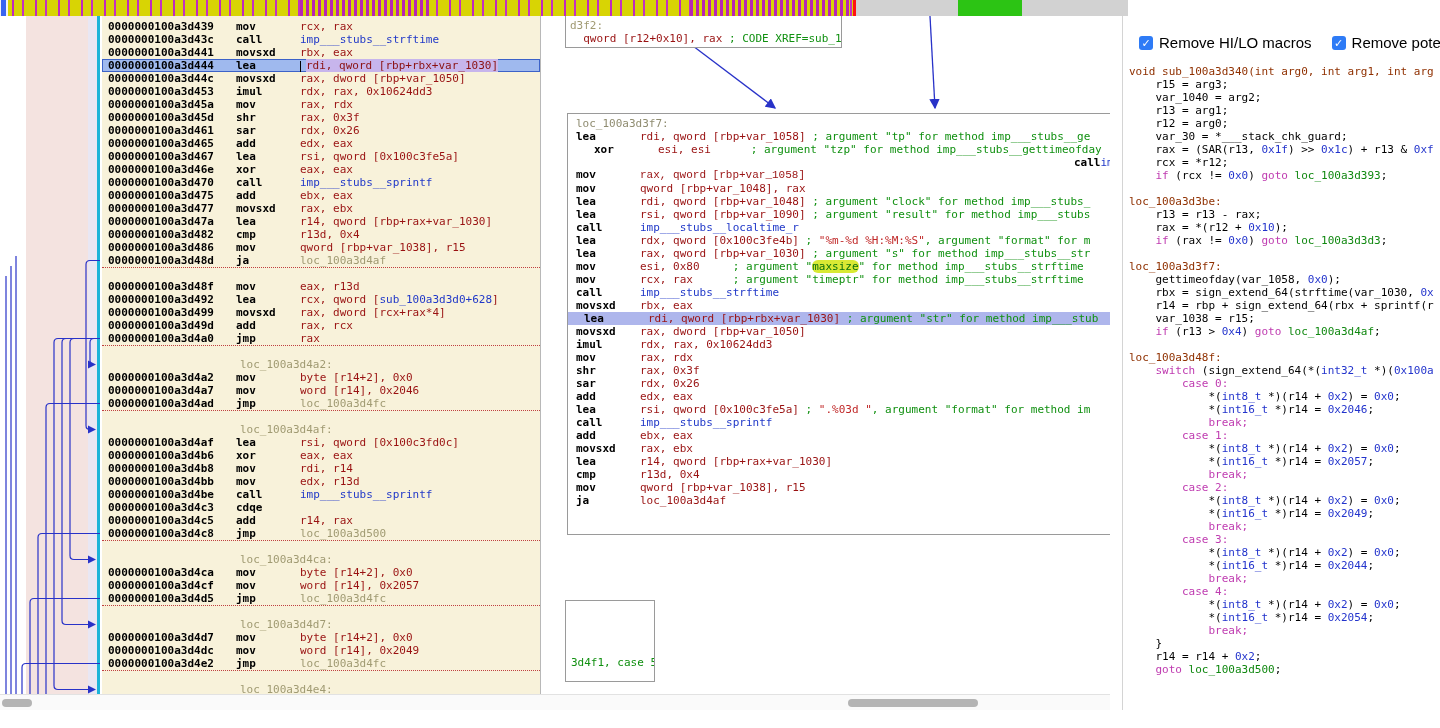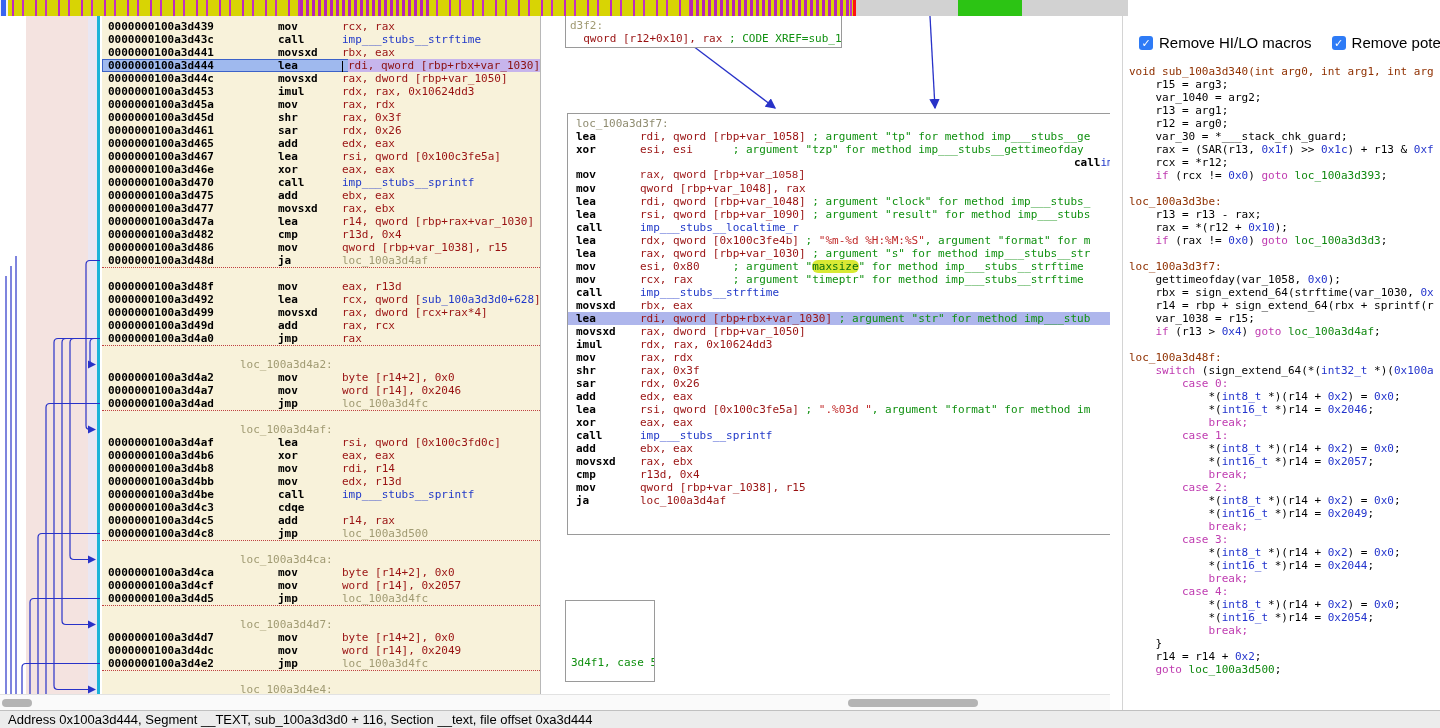--- a/index.html
+++ b/index.html
@@ -25,21 +25,21 @@
   #gutter { position:absolute; left:0; top:16px; width:102px; height:678px; background:#fff; }
   #gutter .pink { position:absolute; left:26px; top:0; width:62px; height:678px; background:#f4e3e0; }
   #gutter .lav  { position:absolute; left:88px; top:0; width:9px;  height:678px; background:#e9e7f3; }
   #gutter .cyan { position:absolute; left:97px; top:0; width:3px;  height:678px; background:#1cb4d8; }
   #gutter svg { position:absolute; left:0; top:0; }
 
   #listing { position:absolute; left:102px; top:16px; width:439px; height:678px;
              background:#f8f2da; border-right:1px solid #b8b8b8; overflow:hidden;
              font-family:"DejaVu Sans Mono", monospace; font-size:11px; padding-top:4px; }
   .lrow { height:13px; line-height:13px; white-space:pre; }
-  .lrow .addr { display:inline-block; width:176px; padding-left:6px; font-weight:bold; color:#000; }
+  .lrow .addr { display:inline-block; width:134px; padding-left:6px; font-weight:bold; color:#000; }
   .lrow .mn   { display:inline-block; width:64px; font-weight:bold; color:#000; }
   .lrow.sel { background:#9fb9ee; box-shadow:inset 0 0 0 1px #3c62c8; }
   .lrow.lbl { padding-left:138px; color:#a09a72; }
   .lrow.sep { border-top:1px dotted #c04040; }
   .caret { display:inline-block; width:1px; height:11px; background:#000; vertical-align:middle; margin-right:5px; }
 
   .c-op  { color:#991111; }
   .c-blue{ color:#2038c8; }
   .c-tgt { color:#a09a72; }
   .c-cmt { color:#109010; }
@@ -202,45 +202,45 @@
     <div class="gblock" id="gblock-top" style="left:24px; top:-8px; width:277px; height:40px; padding:10px 4px 0 4px; overflow:hidden;">
       <div id="gblock-top-lines">
           <div class="gline"><span class="c-tgt">d3f2:</span></div>
           <div class="gline"><span class="c-op">  qword [r12+0x10], rax </span><span class="c-cmt">; CODE XREF=sub_100a3d3d0+25</span></div>
         </div>
     </div>
     <div class="gblock" id="gblock-main" style="left:26px; top:97px; width:700px; height:422px; padding:3px 0 0 0; overflow:hidden;">
       <div id="gblock-main-lines">
           <div class="gline lab" style="padding-left: 8px;">loc_100a3d3f7:</div>
           <div class="gline" style="padding-left: 8px;"><span class="mn">lea</span><span class="c-op">rdi, qword [rbp+var_1058] </span><span class="c-cmt">; argument "tp" for method imp___stubs__ge</span></div>
-          <div class="gline" style="padding-left: 8px;"><span class="mn">xor</span><span class="c-op">esi, esi      </span><span class="c-cmt">; argument "tzp" for method imp___stubs__gettimeofday</span></div>
+          <div class="gline" style="padding-left: 8px; margin-left: 18px;"><span class="mn">xor</span><span class="c-op">esi, esi      </span><span class="c-cmt">; argument "tzp" for method imp___stubs__gettimeofday</span></div>
           <div class="gline" style="padding-left: 8px; text-align: right;"><span class="mn">call</span><span class="c-blue">imp___stubs__gettimeofday</span></div>
           <div class="gline" style="padding-left: 8px; font-family: Liberation Mono, monospace;"><span class="mn">mov</span><span class="c-op">rax, qword [rbp+var_1058]</span></div>
           <div class="gline" style="padding-left: 8px;"><span class="mn">mov</span><span class="c-op">qword [rbp+var_1048], rax</span></div>
           <div class="gline" style="padding-left: 8px;"><span class="mn">lea</span><span class="c-op">rdi, qword [rbp+var_1048] </span><span class="c-cmt">; argument "clock" for method imp___stubs_</span></div>
           <div class="gline" style="padding-left: 8px;"><span class="mn">lea</span><span class="c-op">rsi, qword [rbp+var_1090] </span><span class="c-cmt">; argument "result" for method imp___stubs</span></div>
           <div class="gline" style="padding-left: 8px;"><span class="mn">call</span><span class="c-blue">imp___stubs__localtime_r</span></div>
           <div class="gline" style="padding-left: 8px;"><span class="mn">lea</span><span class="c-op">rdx, qword [0x100c3fe4b] </span><span class="c-cmt">; </span><span class="c-str">"%m-%d %H:%M:%S"</span><span class="c-cmt">, argument "format" for m</span></div>
           <div class="gline" style="padding-left: 8px;"><span class="mn">lea</span><span class="c-op">rax, qword [rbp+var_1030] </span><span class="c-cmt">; argument "s" for method imp___stubs__str</span></div>
           <div class="gline" style="padding-left: 8px;"><span class="mn">mov</span><span class="c-op">esi, 0x80     </span><span class="c-cmt">; argument "</span><span class="c-hly">maxsize</span><span class="c-cmt">" for method imp___stubs__strftime</span></div>
           <div class="gline" style="padding-left: 8px;"><span class="mn">mov</span><span class="c-op">rcx, rax      </span><span class="c-cmt">; argument "timeptr" for method imp___stubs__strftime</span></div>
           <div class="gline" style="padding-left: 8px;"><span class="mn">call</span><span class="c-blue">imp___stubs__strftime</span></div>
           <div class="gline" style="padding-left: 8px;"><span class="mn">movsxd</span><span class="c-op">rbx, eax</span></div>
-          <div class="gline hl" style="padding-left: 8px;"><span class="mn">lea</span><span class="c-op">rdi, qword [rbp+rbx+var_1030] </span><span class="c-cmt">; argument "str" for method imp___stub</span></div>
+          <div class="gline hl" style="padding-left: 16px;"><span class="mn">lea</span><span class="c-op">rdi, qword [rbp+rbx+var_1030] </span><span class="c-cmt">; argument "str" for method imp___stub</span></div>
           <div class="gline" style="padding-left: 8px;"><span class="mn">movsxd</span><span class="c-op">rax, dword [rbp+var_1050]</span></div>
           <div class="gline" style="padding-left: 8px;"><span class="mn">imul</span><span class="c-op">rdx, rax, 0x10624dd3</span></div>
           <div class="gline" style="padding-left: 8px;"><span class="mn">mov</span><span class="c-op">rax, rdx</span></div>
           <div class="gline" style="padding-left: 8px;"><span class="mn">shr</span><span class="c-op">rax, 0x3f</span></div>
           <div class="gline" style="padding-left: 8px;"><span class="mn">sar</span><span class="c-op">rdx, 0x26</span></div>
           <div class="gline" style="padding-left: 8px;"><span class="mn">add</span><span class="c-op">edx, eax</span></div>
           <div class="gline" style="padding-left: 8px;"><span class="mn">lea</span><span class="c-op">rsi, qword [0x100c3fe5a] </span><span class="c-cmt">; </span><span class="c-str">".%03d "</span><span class="c-cmt">, argument "format" for method im</span></div>
-          <div class="gline" style="padding-left: 8px;"><span class="mn">xor</span><span class="c-op">eax, eax</span></div>
           <div class="gline" style="padding-left: 8px;"><span class="mn">call</span><span class="c-blue">imp___stubs__sprintf</span></div>
           <div class="gline" style="padding-left: 8px;"><span class="mn">add</span><span class="c-op">ebx, eax</span></div>
           <div class="gline" style="padding-left: 8px;"><span class="mn">movsxd</span><span class="c-op">rax, ebx</span></div>
+          <div class="gline" style="padding-left: 8px;"><span class="mn">lea</span><span class="c-op">r14, qword [rbp+rax+var_1030]</span></div>
           <div class="gline" style="padding-left: 8px;"><span class="mn">cmp</span><span class="c-op">r13d, 0x4</span></div>
           <div class="gline" style="padding-left: 8px;"><span class="mn">mov</span><span class="c-op">qword [rbp+var_1038], r15</span></div>
           <div class="gline" style="padding-left: 8px;"><span class="mn">ja</span><span class="c-op">loc_100a3d4af</span></div>
         </div>
     </div>
     <div class="gblock" id="gblock-case" style="left:24px; top:584px; width:90px; height:82px; padding:55px 0 0 5px; overflow:hidden;">
       <div id="gblock-case-lines">
           <div class="gline"><span class="c-cmt">3d4f1, case 5</span></div>
         </div>
     </div>
@@ -307,14 +307,13 @@
       </div>
   </div>
 
   <div id="left-scroll" class="hscroll">
     <div id="left-thumb" class="thumb"></div>
   </div>
   <div id="graph-scroll" class="hscroll">
     <div id="graph-thumb" class="thumb"></div>
   </div>
 
-  <div id="statusbar">Address 0x100a3d444, Segment __TEXT, sub_100a3d3d0 + 116, Section __text, file offset 0xa3d444</div>
 </div>
 
 </body></html>

